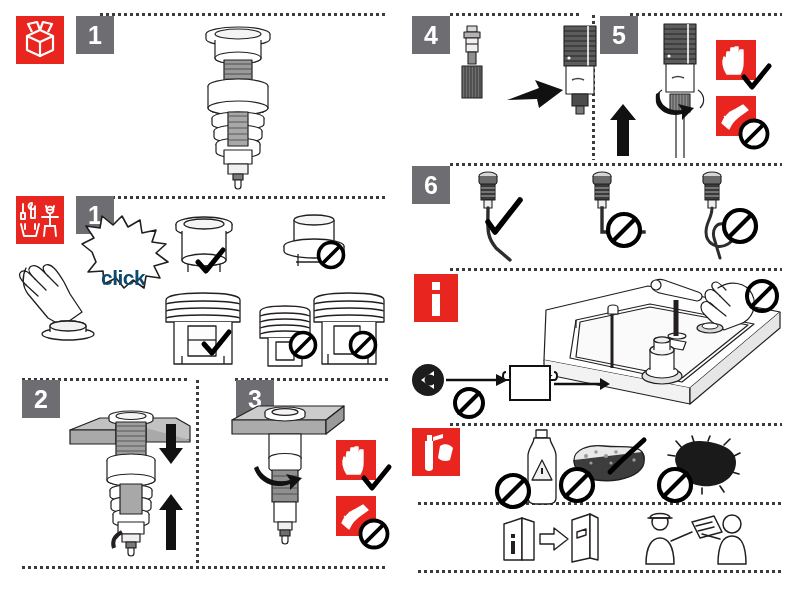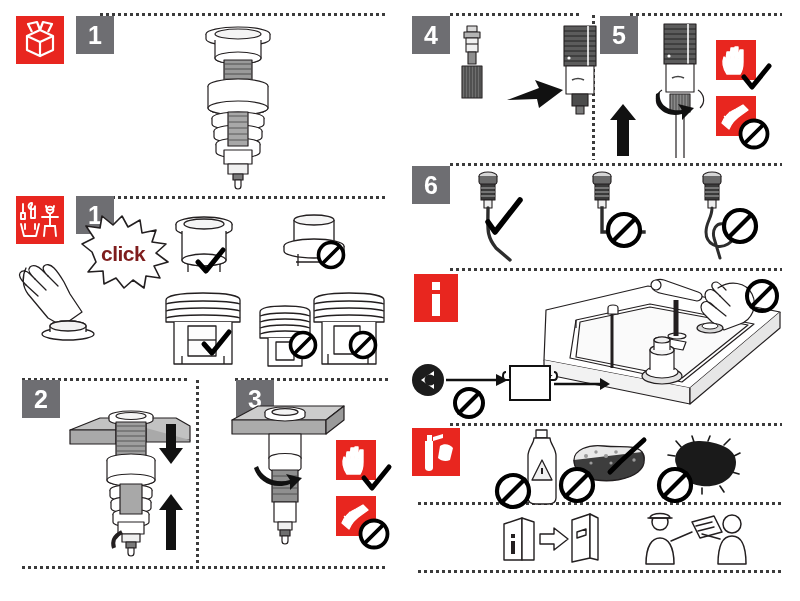--- a/index.html
+++ b/index.html
@@ -15,22 +15,22 @@
     background-size:3px 6px;background-repeat:repeat-y;}
 
   
   .stepbadge{position:absolute;width:38px;height:38px;background:#6e6e72;
     color:#fff;font-size:25px;font-weight:bold;line-height:38px;text-align:center;}
   .redicon{position:absolute;background:#e8261f;}
   .redicon svg{display:block;width:100%;height:100%;}
 
   .art{position:absolute;}
   .art svg{display:block;overflow:visible;}
-  .clicktext{position:absolute;font-size:21px;font-weight:bold;color:#7f1d1d;
-    font-family:"Liberation Sans",sans-serif;letter-spacing:-.5px;}
+  .clicktext{position:absolute;font-size:21px;font-weight:bold;color:#0c4a6e;
+    font-family:"Liberation Sans",sans-serif;letter-spacing:-.5px;margin-top:24px;}
 </style>
 </head>
 <body>
 
 <div class="sheet">
 
   <div class="hrule" style="left:100px;top:13px;width:288px;"></div>
   <div class="hrule" style="left:100px;top:196px;width:288px;"></div>
   <div class="hrule" style="left:22px;top:378px;width:168px;"></div>
   <div class="hrule" style="left:235px;top:378px;width:153px;"></div>

